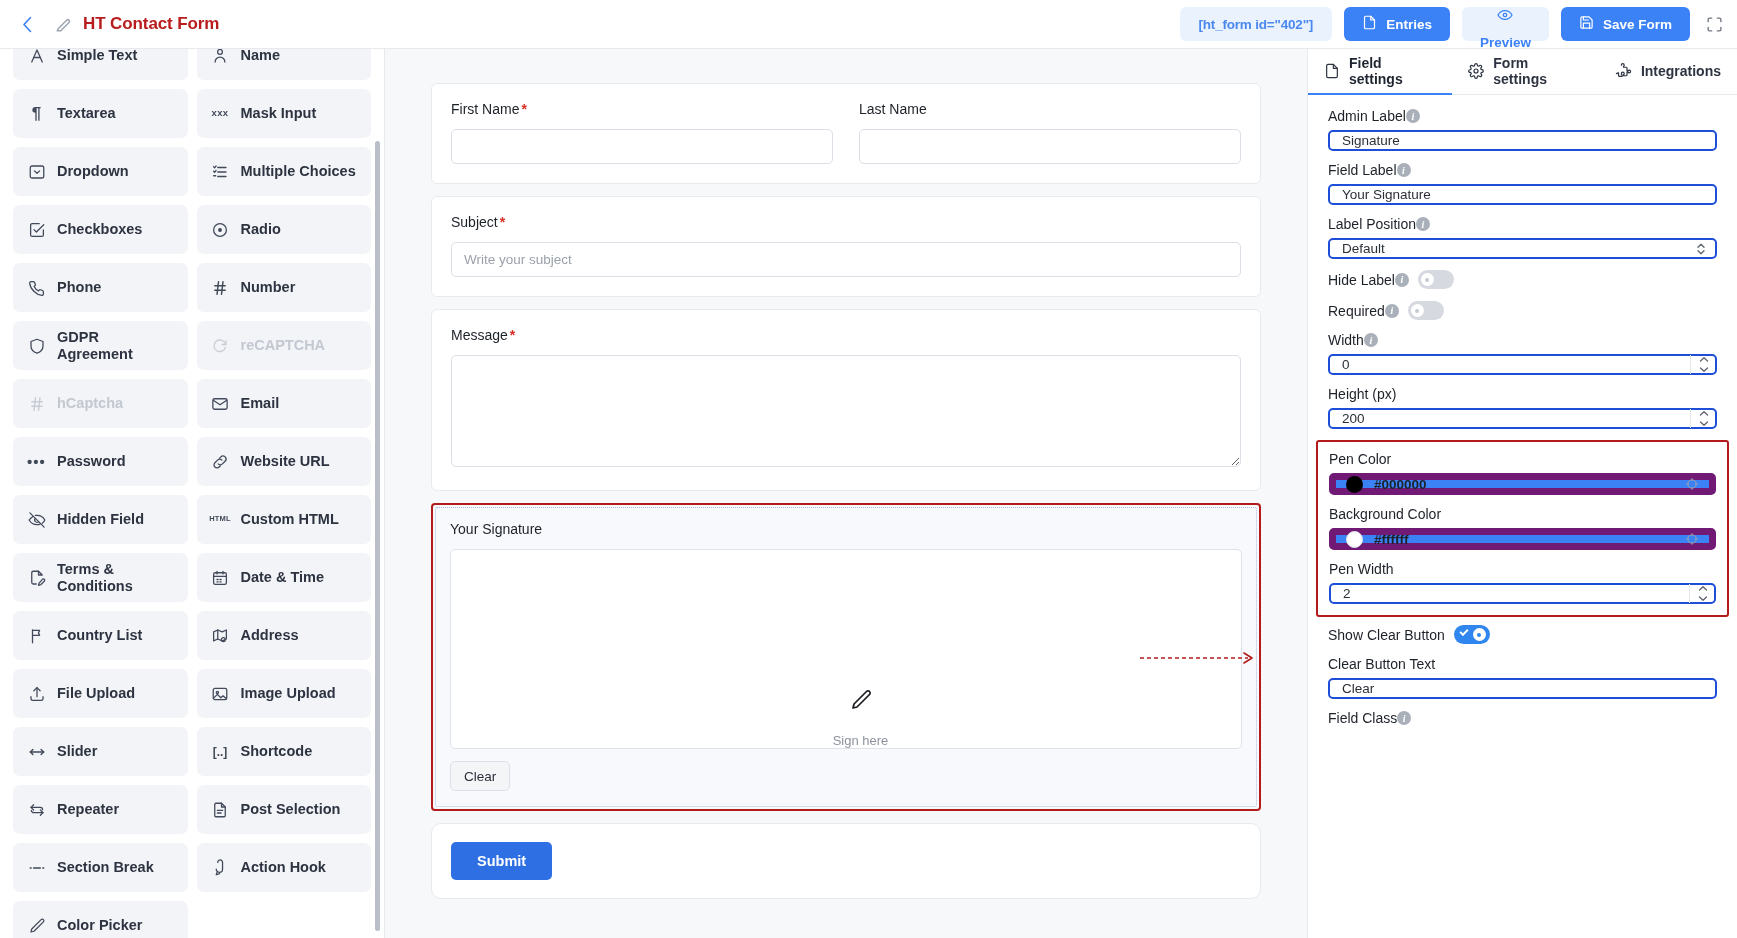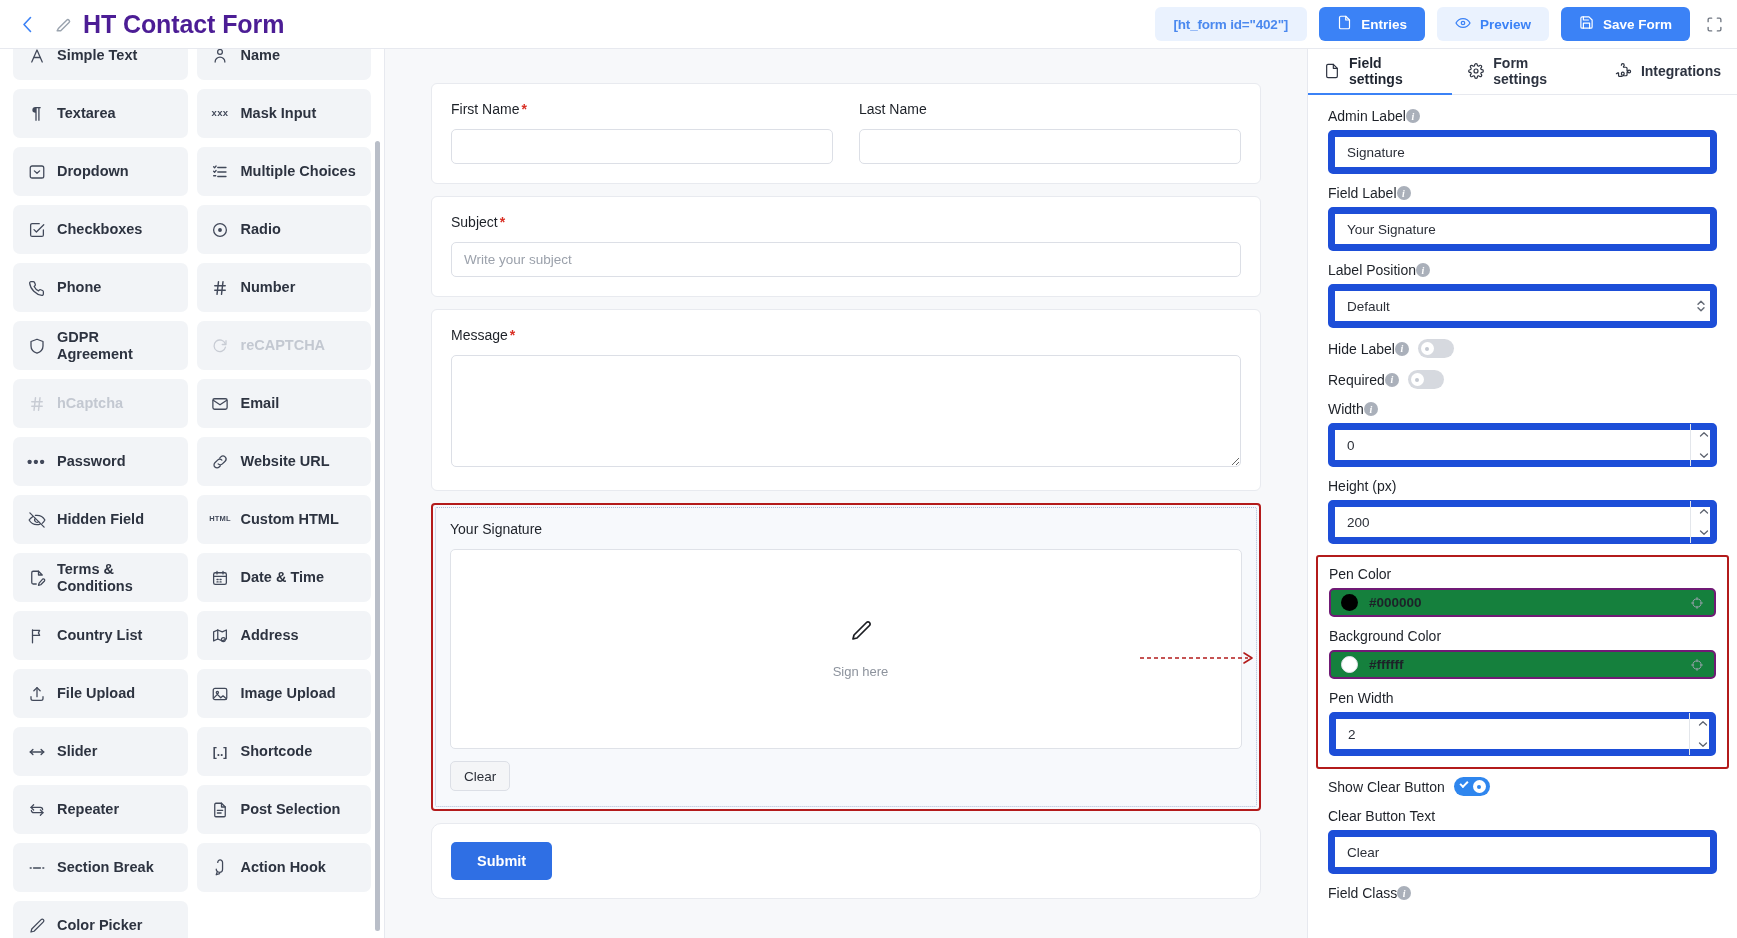--- a/index.html
+++ b/index.html
@@ -20,28 +20,28 @@
     display: flex; align-items: center;
     padding: 0 14px 0 14px;
     position: relative; z-index: 30;
   }
   .back-chevron {
     width: 26px; height: 26px; display: flex; align-items: center; justify-content: center;
     color: #3b82f6; cursor: pointer; margin-right: 14px;
   }
   .title-wrap { display: flex; align-items: center; gap: 10px; }
   .edit-pencil { color: #9aa3ae; display:flex; align-items:center; }
-  .form-title { font-size: 25px; font-weight: bold; color: #4c1d95; letter-spacing: -0.1px; }
+  .form-title { font-size: 17px; font-weight: bold; color: #b91c1c; letter-spacing: -0.1px; }
   .topbar-right { margin-left: auto; display: flex; align-items: center; gap: 12px; }
   .btn {
     height: 34px; border-radius: 6px; display: inline-flex; align-items: center; gap: 9px;
     padding: 0 18px; font-size: 13.5px; font-weight: bold; cursor: pointer; border: none;
     white-space: nowrap;
   }
-  .btn-soft { background: #eaf2fe; color: #3b82f6; }
+  .btn-soft { background: #eaf2fe; color: #3b82f6; flex-direction: column; }
   .btn-primary { background: #3b82f6; color: #fff; }
   .shortcode-pill {
     background: #eaf2fe; color: #4b89ef; font-size: 13.5px; font-weight: bold;
     height: 34px; border-radius: 6px; display: inline-flex; align-items: center;
     padding: 0 19px; cursor: pointer; letter-spacing: -0.2px;
   }
   .expand-icon { color: #6f7681; display: flex; align-items: center; cursor: pointer; padding-left: 4px; }
 
   
   .body-row { display: flex; flex: 1; min-height: 0; }
@@ -108,21 +108,21 @@
     border: 2px solid #b31b1b;
     border-radius: 4px;
     padding: 16px 17px 18px 17px;
     margin-bottom: 12px;
     position: relative;
   }
   .sig-inner-dots { position:absolute; inset:2px; border:1px dotted #aebdd8; border-radius:2px; pointer-events:none; }
   .sig-pad {
     background: #fff; border: 1px solid #dfe2e8; border-radius: 5px;
     height: 200px; display: flex; flex-direction: column;
-    align-items: center; justify-content: center; gap: 17px;
+    align-items: center; justify-content: flex-end; gap: 17px;
     margin-bottom: 12px;
     padding-left: 29px;
   }
   .sig-hint { font-size: 13px; color: #8d939d; }
   .clear-btn {
     height: 30px; padding: 0 13px; font-size: 13.5px; color: #2b2f38;
     background: #f4f5f7; border: 1px solid #dcdfe6; border-radius: 5px; cursor: pointer;
     font-family: "Liberation Sans", sans-serif;
   }
   .submit-block { background:#fff; border:1px solid #e8eaef; border-radius:10px; padding: 18px 19px; }
@@ -151,21 +151,21 @@
     font-size: 14px; color: #1d2128; display: flex; align-items: center; gap: 0;
     margin-bottom: 6px; font-weight: normal; text-align: center;
   }
   .info-dot {
     width: 14px; height: 14px; border-radius: 50%; background: #aab0ba; color: #fff;
     font-size: 10px; font-weight: bold; display: inline-flex;
     align-items: center; justify-content: center; font-style: italic;
     font-family: "Liberation Serif", serif; cursor: pointer;
   }
   .set-input {
-    width: 100%; height: 44px; border: 7px solid #1d4ed8; border-radius: 5px;
+    width: 100%; height: 21px; border: 2px solid #1d4ed8; border-radius: 5px;
     padding: 0 12px; font-size: 13.5px; color: #2b2f38; background: #fff;
     font-family: "Liberation Sans", sans-serif; outline: none;
   }
   .select-wrap { position: relative; }
   .select-caret {
     position: absolute; right: 11px; top: 50%; transform: translateY(-50%);
     color: #656b76; display: flex; flex-direction: column; line-height: 0; gap: 2px; pointer-events: none;
   }
   .inline-row { display: flex; align-items: center; gap: 9px; margin-bottom: 12px; }
   .inline-row .set-label { margin-bottom: 0; }
@@ -190,22 +190,22 @@
   .num-spin {
     position: absolute; right: 1px; top: 1px; bottom: 1px; width: 26px;
     border-left: 1px solid #e3e6eb;
     display: flex; flex-direction: column;
   }
   .num-spin div {
     flex: 1; display: flex; align-items: center; justify-content: center;
     color: #5e6470; cursor: pointer;
   }
   .color-field {
-    width: 100%; height: 29px; border: 2px solid #701a75; border-radius: 5px;
-    display: flex; align-items: center; padding: 0 10px; gap: 11px; background: #15803d;
+    width: 100%; height: 22px; border: 7px solid #701a75; border-radius: 5px;
+    display: flex; align-items: center; padding: 0 10px; gap: 11px; background: #3b82f6;
     position: relative; cursor: pointer;
   }
   .swatch { width: 17px; height: 17px; border-radius: 50%; flex-shrink: 0; }
   .swatch.light { border: 1px solid #dfe2e8; }
   .color-val { font-size: 13.5px; color: #1d2128; font-weight: bold; }
   .eyedrop { margin-left: auto; color: #9aa1ac; display: flex; align-items: center; }
 
   
   .hl-group {
     border: 2px solid #b31b1b; border-radius: 3px;

